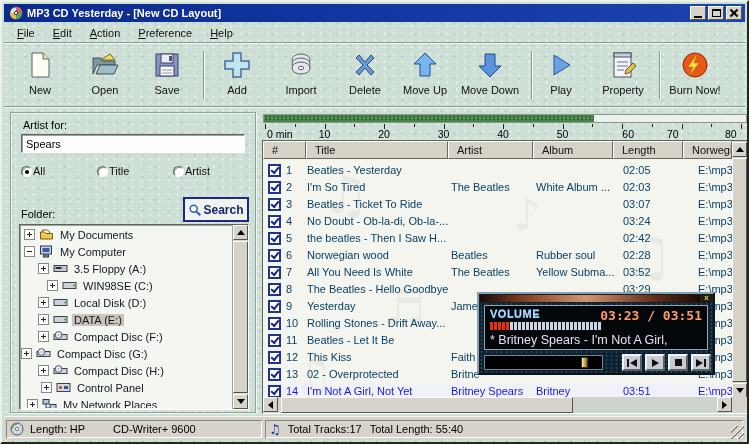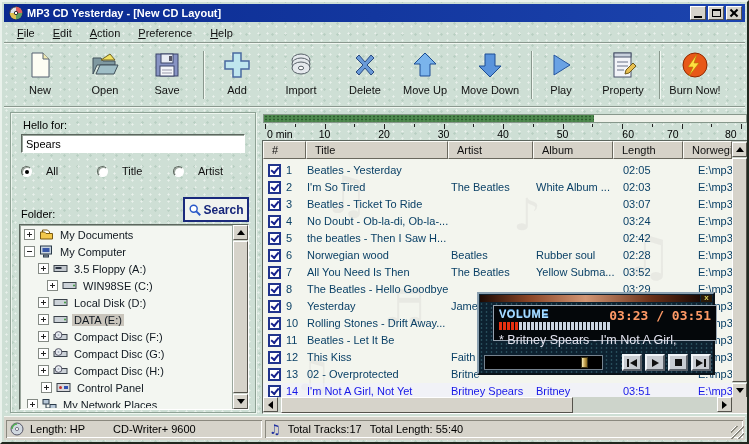--- a/index.html
+++ b/index.html
@@ -40,21 +40,21 @@
   .tbtn svg{width:30px;height:30px;display:block;margin:1px auto 4px;}
   .tlabel{font-size:11px;}
   .tsep{position:absolute;top:7px;width:2px;height:48px;border-left:1px solid #8a988e;border-right:1px solid #f2f8f2;}
   
   .sidebar{position:absolute;left:8px;top:110px;width:246px;height:301px;
     border:1px solid #8ea295;box-shadow:inset 1px 1px 0 #eef6ef,1px 1px 0 #eef6ef;}
   .sb-label{position:absolute;left:12px;color:#000;}
   .search-input{position:absolute;left:10px;top:21px;width:224px;height:19px;
     background:#fff;border:1px solid;border-color:#5c665e #fff #fff #5c665e;
     box-shadow:inset 1px 1px 0 #9aa69c;font:11px "Liberation Sans",sans-serif;padding:2px 4px;}
-  .radio{position:absolute;top:52px;display:flex;align-items:center;gap:14px;}
+  .radio{position:absolute;top:52px;display:flex;align-items:center;gap:1px;}
   .rdot{width:11px;height:11px;border-radius:50%;background:#fff;border:1px solid;
     border-color:#5c665e #fff #fff #5c665e;box-shadow:inset 1px 1px 0 #9aa69c;position:relative;}
   .rdot.on::after{content:"";position:absolute;left:3px;top:3px;width:4px;height:4px;border-radius:50%;background:#000;}
   .search-btn{position:absolute;left:172px;top:84px;width:66px;height:25px;background:#f0f3ee;
     border:2px solid #1a2a7c;display:flex;align-items:center;justify-content:center;gap:1px;
     font-weight:bold;color:#16267a;font-size:12px;}
   .search-btn svg{width:14px;height:14px;}
   .tree-box{position:absolute;left:8px;top:111px;width:230px;height:186px;background:#f3f6f1;
     border:1px solid;border-color:#5c665e #fff #fff #5c665e;box-shadow:inset 1px 1px 0 #9aa69c;overflow:hidden;}
   .tree-rows{position:absolute;left:1px;top:1px;right:16px;bottom:1px;overflow:hidden;}
@@ -104,21 +104,21 @@
   
   .player{position:absolute;left:475px;top:290px;width:238px;height:83px;z-index:50;
     border:2px solid;border-color:#8aa0b0 #0a1218 #0a1218 #8aa0b0;
     background-color:#0d2130;
     background-image:radial-gradient(circle, rgba(90,160,170,.35) 0 .7px, transparent 1.2px);
     background-size:5px 4px;}
   .p-strip{position:absolute;left:1px;top:1px;right:13px;height:7px;
     background:linear-gradient(90deg,#1c0a04,#8a4526 22%,#d29674 48%,#6a3018 78%,#1c0a04);}
   .p-close{position:absolute;right:1px;top:1px;width:11px;height:7px;background:#2a1a08;
     color:#d8d060;font:bold 8px/6px "Liberation Sans",sans-serif;text-align:center;}
-  .p-display{position:absolute;left:14px;top:11px;width:224px;height:36px;background:#04070a;border:1px solid #97a3af;}
+  .p-display{position:absolute;left:5px;top:11px;width:224px;height:45px;background:#04070a;border:1px solid #97a3af;}
   .p-vol{position:absolute;left:5px;top:2px;color:#aadcff;font-weight:bold;font-size:11px;letter-spacing:.5px;
     text-shadow:0 -1px 0 #4a8ac0;}
   .p-time{position:absolute;right:5px;top:2px;color:#ff9a66;font:bold 13px "DejaVu Sans Mono",monospace;}
   .p-bars{position:absolute;left:5px;top:16px;display:flex;gap:1px;}
   .vb{width:3px;height:8px;background:#ccd6e2;} .vb.red{background:#e83010;}
   .p-track{position:absolute;left:5px;top:27px;right:3px;color:#e4e4f0;font-size:12.5px;overflow:hidden;white-space:nowrap;}
   .p-slider{position:absolute;left:5px;top:61px;width:119px;height:15px;background:#000;border:1px solid #76838f;}
   .p-handle{position:absolute;left:96px;top:1px;width:7px;height:11px;border:1px solid #3a3216;
     background:linear-gradient(90deg,#f8f0c0,#d0b060 45%,#8a6a20);}
   .p-btns{position:absolute;left:143px;top:60px;display:flex;gap:3px;}
@@ -260,21 +260,21 @@
     <div class="tbtn" style="left:660px;width:62px">
       <svg viewBox="0 0 30 30">
           <circle cx="15" cy="15" r="12" fill="#e85818" stroke="#902800"></circle>
           <path d="M17 4l-9 13h5l-4 9 10-13h-5z" fill="#ffe040" stroke="#b07800" stroke-width="0.6"></path>
         </svg>
       <span class="tlabel">Burn Now!</span>
     </div>
   </div>
 
   <div class="sidebar">
-    <div class="sb-label" style="top:6px">Hello for:</div>
+    <div class="sb-label" style="top:6px">Artist for:</div>
     <input class="search-input" type="text" value="Spears" style="">
     <div id="radio-group">
         <span class="radio" style="left: 10px;">
           <span class="rdot on"></span>
           <span>All</span>
         </span>
         <span class="radio" style="left: 86px;">
           <span class="rdot"></span>
           <span>Title</span>
         </span>
@@ -358,21 +358,21 @@
             <span class="tg plus"></span>
             <span class="ticon">
               <svg viewBox="0 0 14 13">
                 <rect x="0.5" y="4.5" width="13" height="5" fill="#ccd2d8" stroke="#3a424a"></rect>
                 <circle cx="5" cy="5" r="3.4" fill="#e8ecf2" stroke="#556"></circle>
                 <circle cx="5" cy="5" r="1" fill="#aab4c0"></circle>
               </svg>
             </span>
             <span class="tree-label">Compact Disc (F:)</span>
           </div>
-          <div class="tree-row" style="padding-left: 17px;">
+          <div class="tree-row" style="">
             <span class="tg plus"></span>
             <span class="ticon">
               <svg viewBox="0 0 14 13">
                 <rect x="0.5" y="4.5" width="13" height="5" fill="#ccd2d8" stroke="#3a424a"></rect>
                 <circle cx="5" cy="5" r="3.4" fill="#e8ecf2" stroke="#556"></circle>
                 <circle cx="5" cy="5" r="1" fill="#aab4c0"></circle>
               </svg>
             </span>
             <span class="tree-label">Compact Disc (G:)</span>
           </div>
@@ -521,21 +521,21 @@
           <span class="c c-num">6</span>
           <span class="c c-title">Norwegian wood</span>
           <span class="c c-artist">Beatles</span>
           <span class="c c-album">Rubber soul</span>
           <span class="c c-len">02:28</span>
           <span class="c c-loc">E:\mp3\</span>
         </div>
         <div class="track-row" style="top: 105px;">
           <span class="cbx"></span>
           <span class="c c-num">7</span>
-          <span class="c c-title">All You Need Is Then</span>
+          <span class="c c-title">All You Need Is White</span>
           <span class="c c-artist">The Beatles</span>
           <span class="c c-album">Yellow Subma...</span>
           <span class="c c-len">03:52</span>
           <span class="c c-loc">E:\mp3\</span>
         </div>
         <div class="track-row" style="top: 122px;">
           <span class="cbx"></span>
           <span class="c c-num">8</span>
           <span class="c c-title">The Beatles - Hello Goodbye</span>
           <span class="c c-artist"></span>

